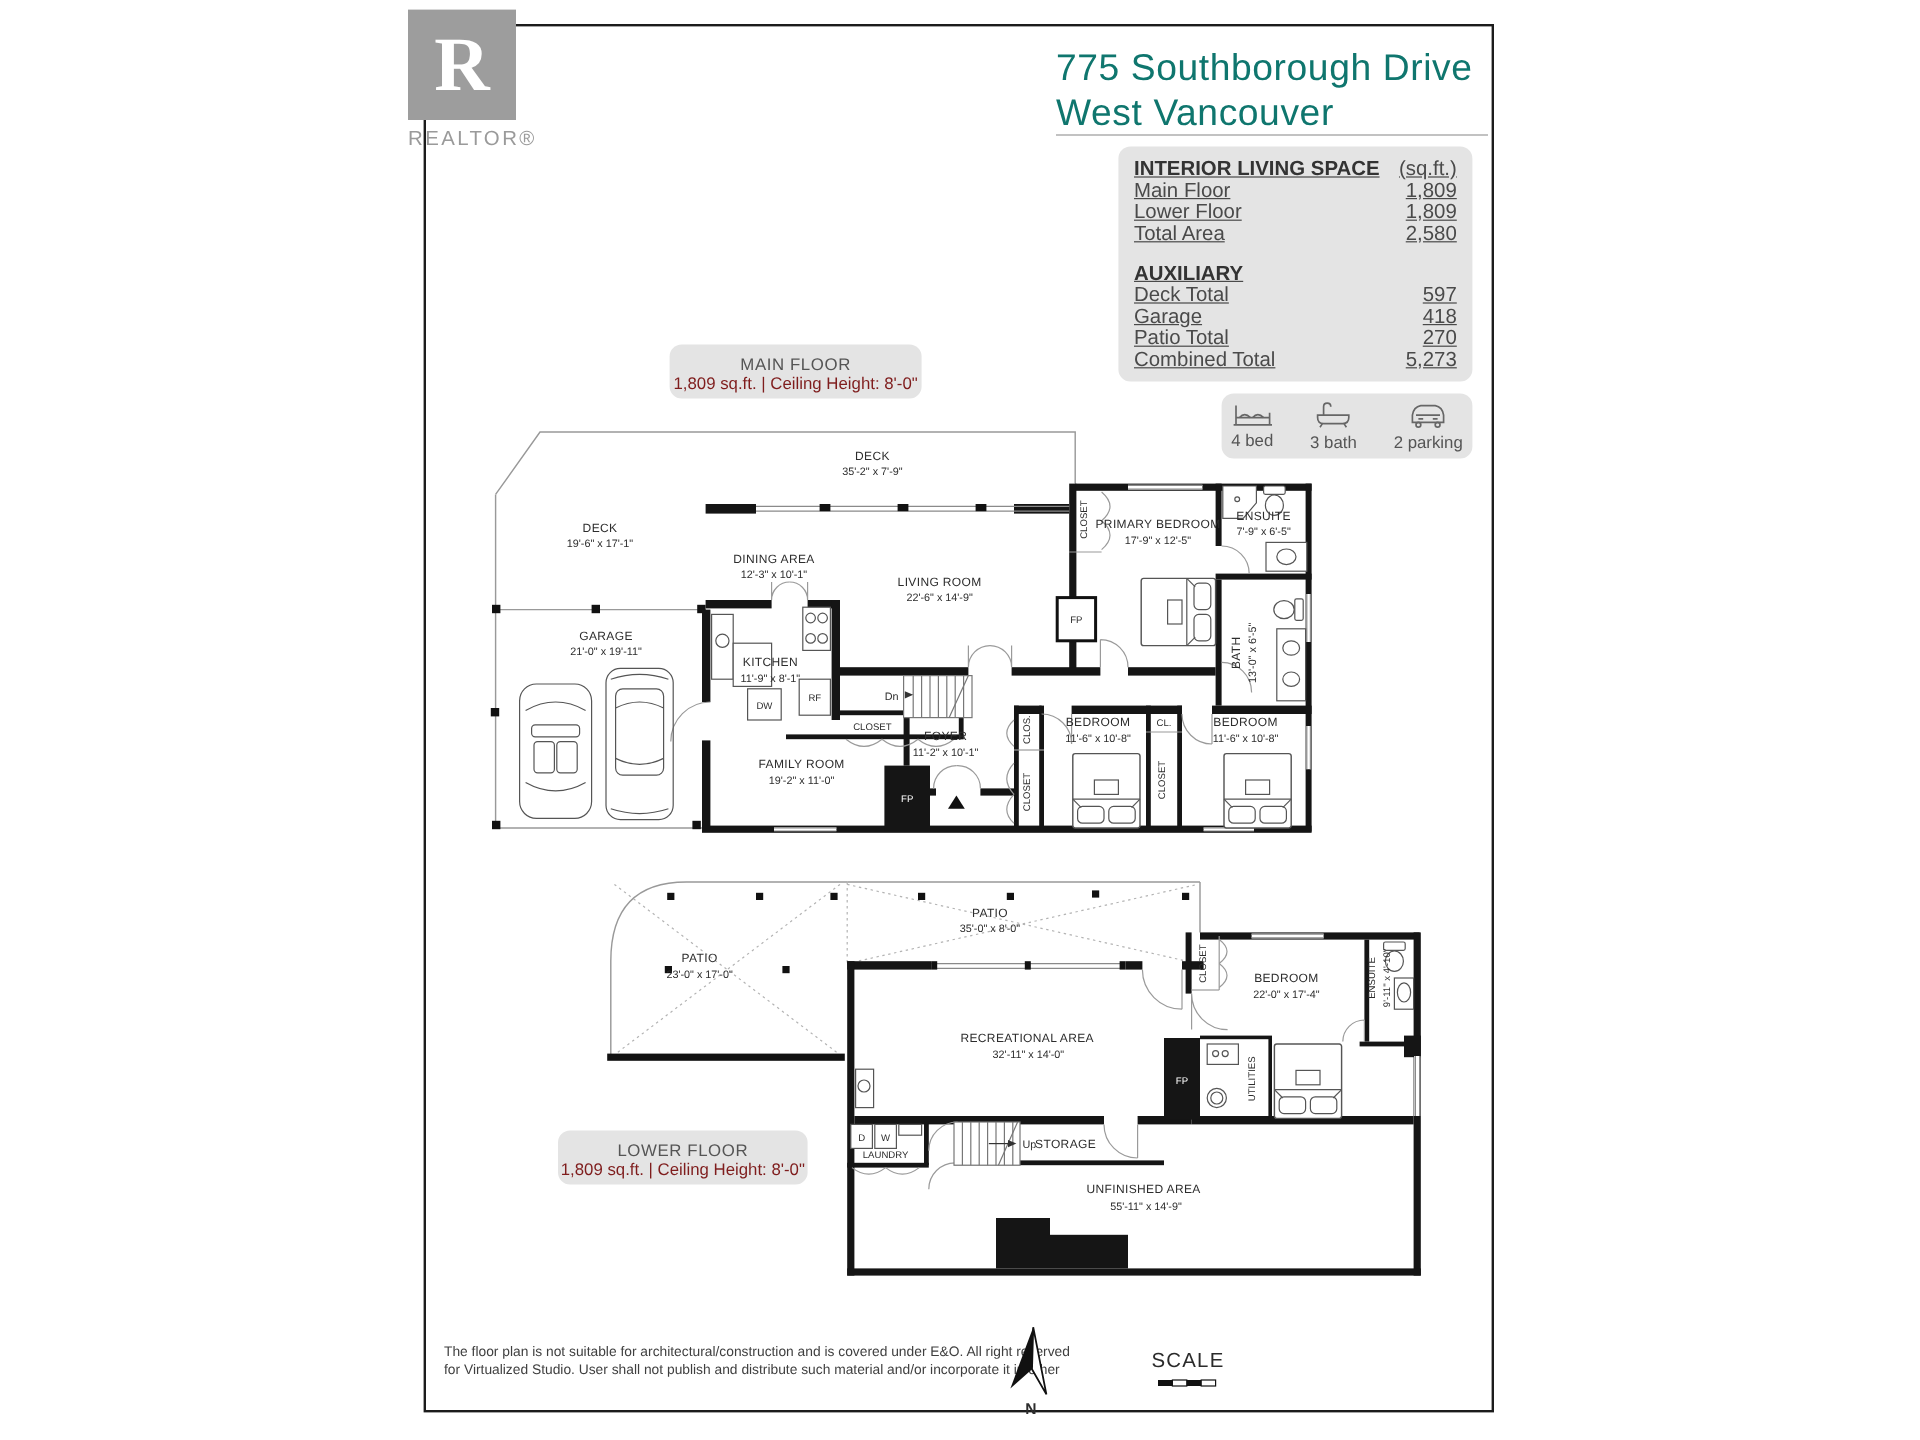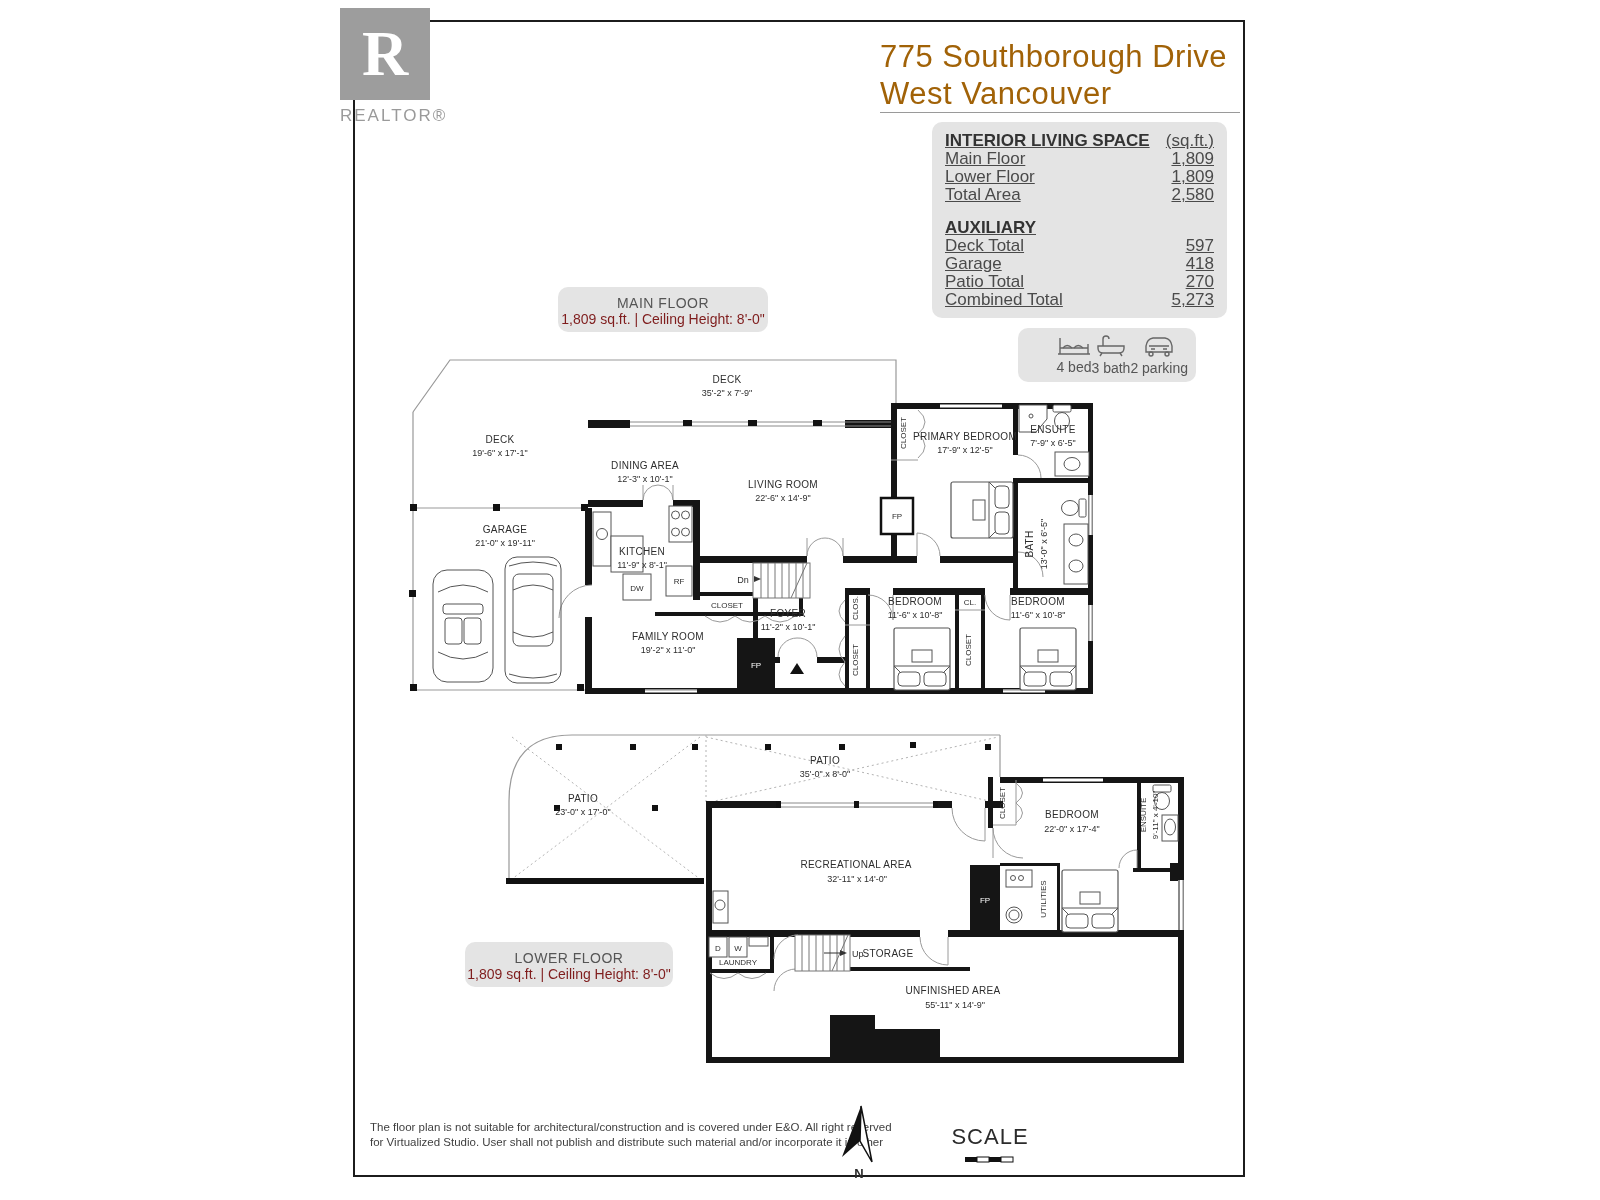--- a/index.html
+++ b/index.html
@@ -1,36 +1,36 @@
 <!DOCTYPE html>
 <html><head>
 <meta charset="utf-8">
 <style>
   html,body{margin:0;padding:0;background:#fff;}
   #canvas{position:relative;width:1600px;height:1200px;background:#ffffff;
           font-family:"Liberation Sans",sans-serif;overflow:hidden;}
   .abs{position:absolute;}
   .frame{border:2px solid #1c1c1c;}
   .graybox{background:#e4e4e4;border-radius:10px;}
-  .title{font-size:31px;color:#a16207;line-height:37px;letter-spacing:.5px;}
+  .title{font-size:31px;color:#0f766e;line-height:37px;letter-spacing:.5px;}
   .rule{height:1px;background:#9a9a9a;}
   .sumrow{display:flex;justify-content:space-between;font-size:17px;color:#4a4a4a;line-height:18px;text-decoration:underline;}
   .sumhead{font-weight:bold;color:#333;}
   .cardname{font-size:14px;color:#555;text-align:center;letter-spacing:.5px;}
   .carddet{font-size:14px;color:#7f1d1d;text-align:center;}
   .feat{display:flex;flex-direction:column;align-items:center;color:#555;font-size:14px;gap:2px;}
   .disc{font-size:11.5px;color:#3f3f3f;line-height:15px;}
   .logoR{width:90px;height:92px;background:#9d9d9d;color:#fff;display:flex;align-items:center;justify-content:center;
          font-family:"Liberation Serif",serif;font-weight:bold;font-size:64px;}
   .logotext{font-size:17px;color:#9a9a9a;letter-spacing:2px;}
   svg text{font-family:"Liberation Sans",sans-serif;fill:#2d2d2d;}
   .rn{font-size:10px;letter-spacing:.3px;}
   .rd{font-size:9px;}
   .tiny{font-size:8px;}
-  .scaleword{font-size:22px;color:#2b2b2b;letter-spacing:1px;}
+  .scaleword{font-size:17px;color:#2b2b2b;letter-spacing:1px;}
 </style>
 </head>
 <body>
 
 <div id="canvas">
 
   <div class="abs frame" style="left:353px;top:20px;width:888px;height:1153px;"></div>
 
   <div class="abs" style="left:340px;top:8px;">
     <div class="logoR">
@@ -77,21 +77,21 @@
     <div class="sumrow">
         <span>Patio Total</span>
         <span>270</span>
       </div>
     <div class="sumrow">
         <span>Combined Total</span>
         <span>5,273</span>
       </div>
   </div>
 
-  <div class="abs graybox" style="left:1018px;top:328px;width:178px;height:54px;display:flex;align-items:center;justify-content:flex-end;padding:0 8px;box-sizing:border-box;">
+  <div class="abs graybox" style="left:1018px;top:328px;width:209px;height:54px;display:flex;align-items:center;justify-content:space-between;padding:0 8px;box-sizing:border-box;">
     <div class="feat">
       <svg width="34" height="22" viewBox="0 0 34 22">
         <g fill="none" stroke="#666" stroke-width="1.4">
           <path d="M3 3 V19 M31 19 V9 M3 13 H31 M1 19 H33"></path>
           <path d="M6 13 q4 -5 9 0 M17 13 q4 -5 9 0"></path>
         </g>
       </svg>
       <span>4 bed</span>
     </div>
     <div class="feat">

